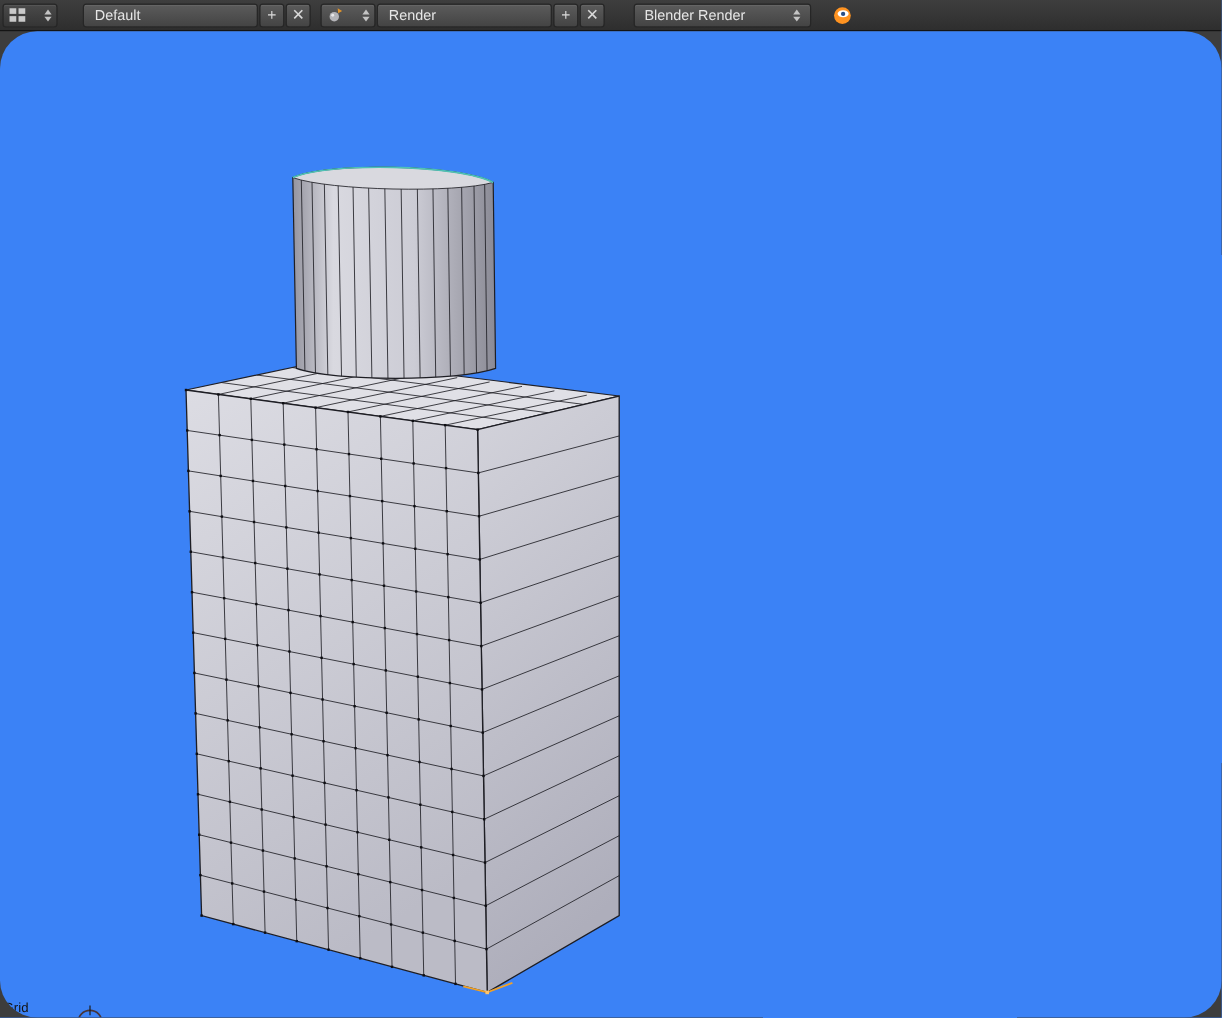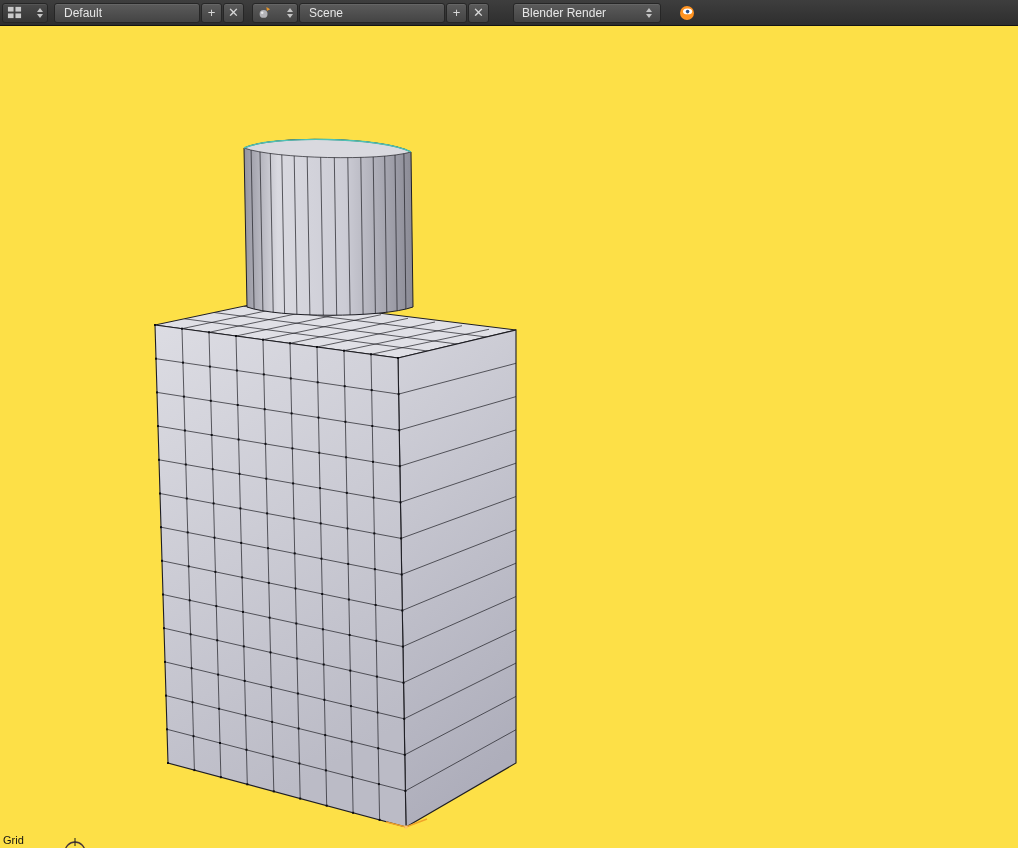--- a/index.html
+++ b/index.html
@@ -55,42 +55,42 @@
         <rect x="9" y="2" width="6" height="5" fill="#c9c9c9"></rect>
         <rect x="1" y="9" width="6" height="5" fill="#c9c9c9"></rect>
         <rect x="9" y="9" width="6" height="5" fill="#c9c9c9"></rect>
       </svg>
       <span class="updown">
           <i class="tu"></i>
           <i class="td"></i>
         </span>
     </div>
 
-    <div class="grp" style="margin-left:6px">
+    <div class="grp" style="margin-left:21px">
       <div class="hbtn wfield">
         <span>Default</span>
       </div>
       <div class="hbtn sq">+</div>
       <div class="hbtn sq">✕</div>
     </div>
 
     <div class="grp" style="margin-left:8px">
       <div class="hbtn browse">
         <svg width="15" height="15" viewBox="0 0 16 16">
           <circle cx="7" cy="9.5" r="4.2" fill="#b4b4b8"></circle>
           <circle cx="5.6" cy="8.2" r="1.3" fill="#e8e8ea"></circle>
           <polygon points="10,2 14,4.5 10.5,6.5" fill="#e2952c"></polygon>
         </svg>
         <span class="updown">
             <i class="tu"></i>
             <i class="td"></i>
           </span>
       </div>
       <div class="hbtn wfield">
-        <span>Scene</span>
+        <span>Render</span>
       </div>
       <div class="hbtn sq">+</div>
       <div class="hbtn sq">✕</div>
     </div>
 
     <div class="hbtn engine" style="margin-left:24px">
       <span>Blender Render</span>
       <span class="updown">
           <i class="tu"></i>
           <i class="td"></i>
@@ -98,21 +98,21 @@
     </div>
 
     <svg class="logo" width="20" height="18" viewBox="0 0 20 18">
       <circle cx="10" cy="9" r="7" fill="#ff9321"></circle>
       <ellipse cx="10.6" cy="7.4" rx="4.6" ry="2.9" fill="#ffffff"></ellipse>
       <circle cx="10.6" cy="7.6" r="1.8" fill="#2a4f87"></circle>
     </svg>
 
   </header>
 
-  <div class="viewport" style="background: #fde047;">
+  <div class="viewport" style="background: #3b82f6; border-radius: 31px;">
     <svg id="mesh-svg" viewBox="0 26 1018 822">
         <defs>
           <linearGradient id="gf" x1="0" y1="0" x2="0.3" y2="1">
             <stop offset="0" stop-color="#dcdce3"></stop>
             <stop offset="1" stop-color="#bbbbc6"></stop>
           </linearGradient>
           <linearGradient id="gr" x1="0" y1="0" x2="0.2" y2="1">
             <stop offset="0" stop-color="#d3d3db"></stop>
             <stop offset="1" stop-color="#aeaebb"></stop>
           </linearGradient>

